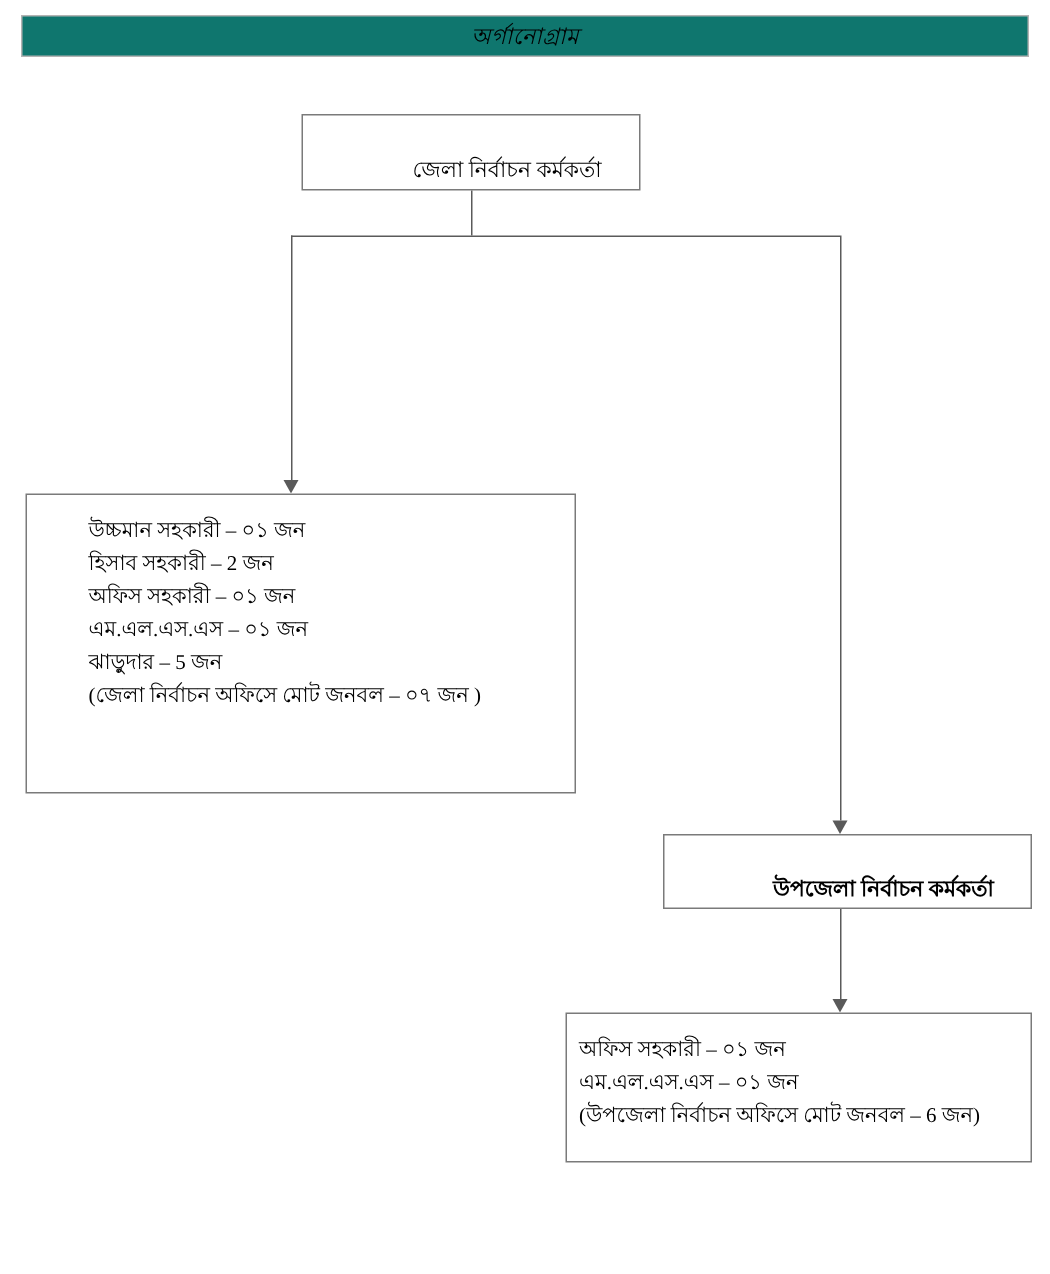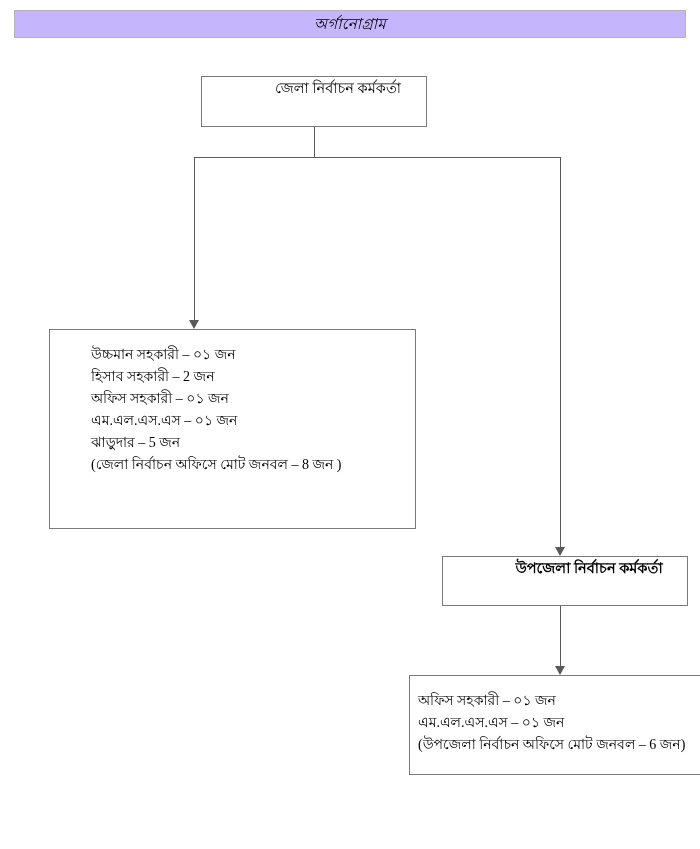--- a/index.html
+++ b/index.html
@@ -22,51 +22,50 @@
     width: 700px;
     height: 849px;
   }
   
   .title-bar {
     position: absolute;
     left: 14px;
     top: 10px;
     width: 672px;
     height: 28px;
-    background: #c4b5fd;
+    background: #0f766e;
     border: 1px solid #b3b3b3;
     box-sizing: border-box;
     display: flex;
     align-items: center;
     justify-content: center;
   }
   .title-bar span {
     font-size: 15px;
     font-style: italic;
     letter-spacing: 0.3px;
   }
   
   .box {
     position: absolute;
     background: #ffffff;
     border: 1px solid #7a7a7a;
     box-sizing: border-box;
   }
   .box.centered {
     display: flex;
-    align-items: flex-start;
+    align-items: flex-end;
     justify-content: center;
     padding-left: 48px;
   }
   .box.centered span {
     font-size: 14.5px;
   }
   .box-list {
     padding: 14px 0 12px 0;
-    margin-left: 32px;
   }
   .box-list .line {
     font-size: 14px;
     line-height: 22px;
     white-space: nowrap;
   }
   
   #box-deo {
     left: 201px;
     top: 76px;
@@ -140,21 +139,21 @@
   <div class="arrow-down" style="left:189px; top:320px;"></div>
   <div class="vline" style="left:560px; top:157px; height:390px;"></div>
   <div class="arrow-down" style="left:555px; top:547px;"></div>
 
   <div class="box box-list" id="box-district-staff">
     <div class="line">উচ্চমান সহকারী – ০১ জন</div>
     <div class="line">হিসাব সহকারী – 2 জন</div>
     <div class="line">অফিস সহকারী – ০১ জন</div>
     <div class="line">এম.এল.এস.এস – ০১ জন</div>
     <div class="line">ঝাড়ুদার – 5 জন</div>
-    <div class="line last">(জেলা নির্বাচন অফিসে মোট জনবল – 8 জন )</div>
+    <div class="line last">(জেলা নির্বাচন অফিসে মোট জনবল – ০৭ জন )</div>
   </div>
 
   <div class="box centered" id="box-ueo">
     <span>উপজেলা নির্বাচন কর্মকর্তা</span>
   </div>
 
   <div class="vline" style="left:560px; top:606px; height:60px;"></div>
   <div class="arrow-down" style="left:555px; top:666px;"></div>
 
   <div class="box box-list" id="box-upazila-staff">

